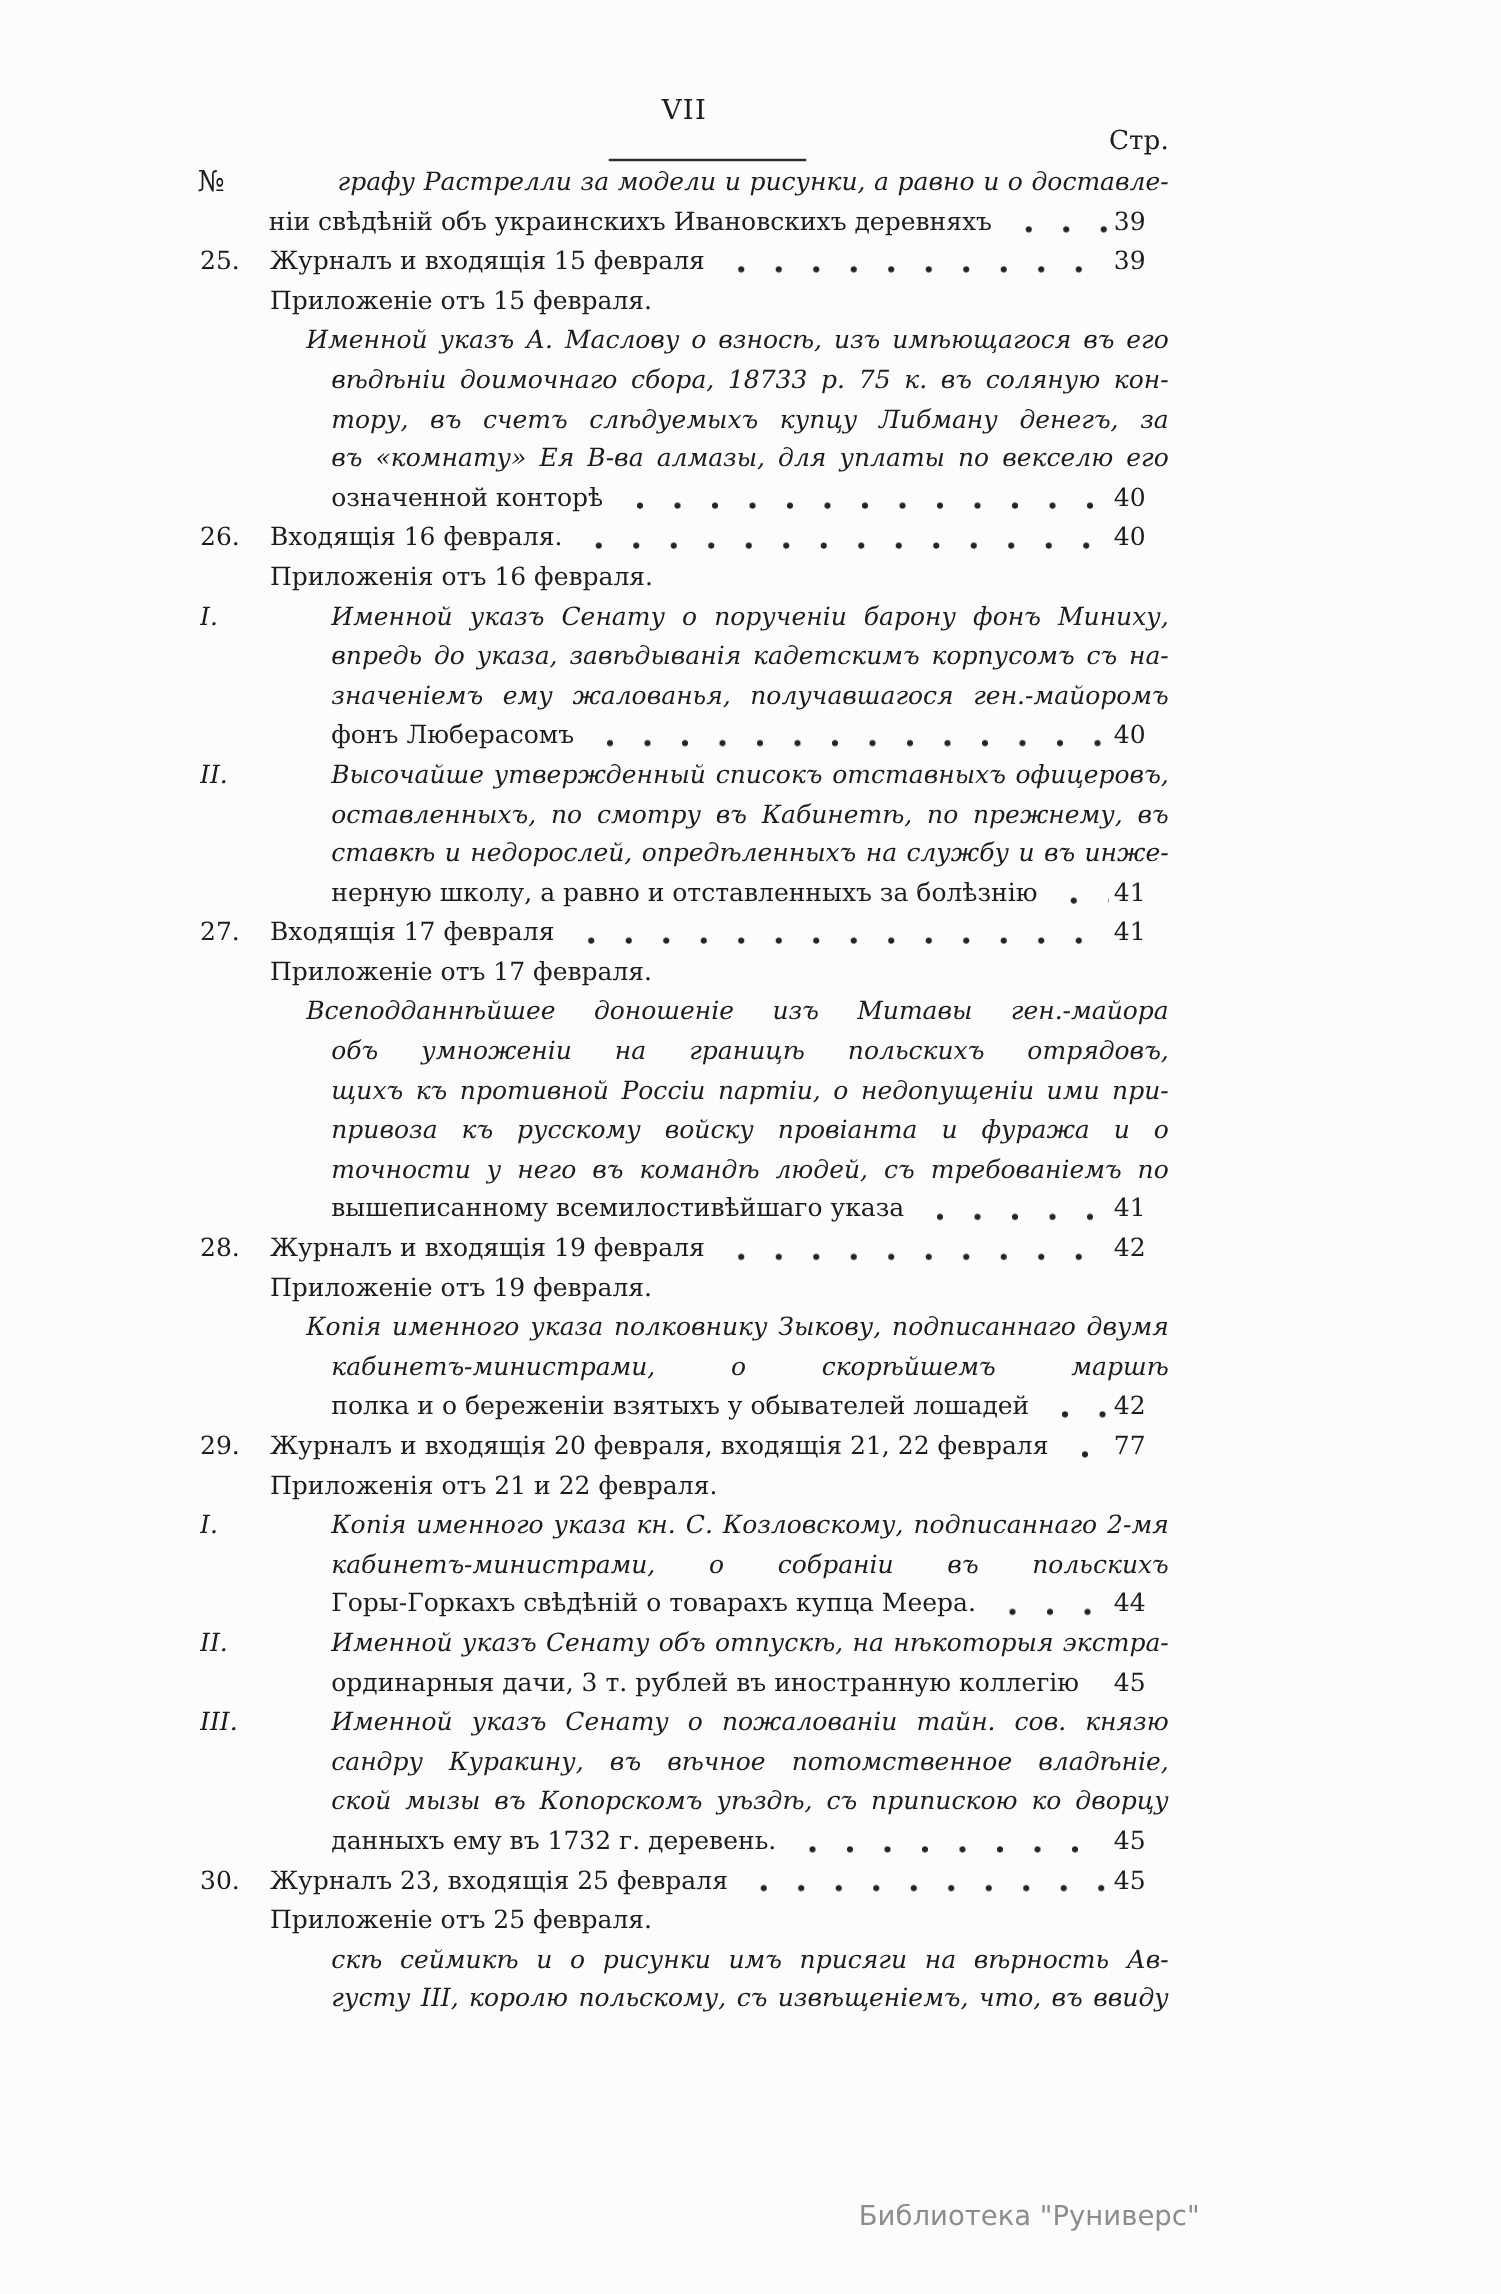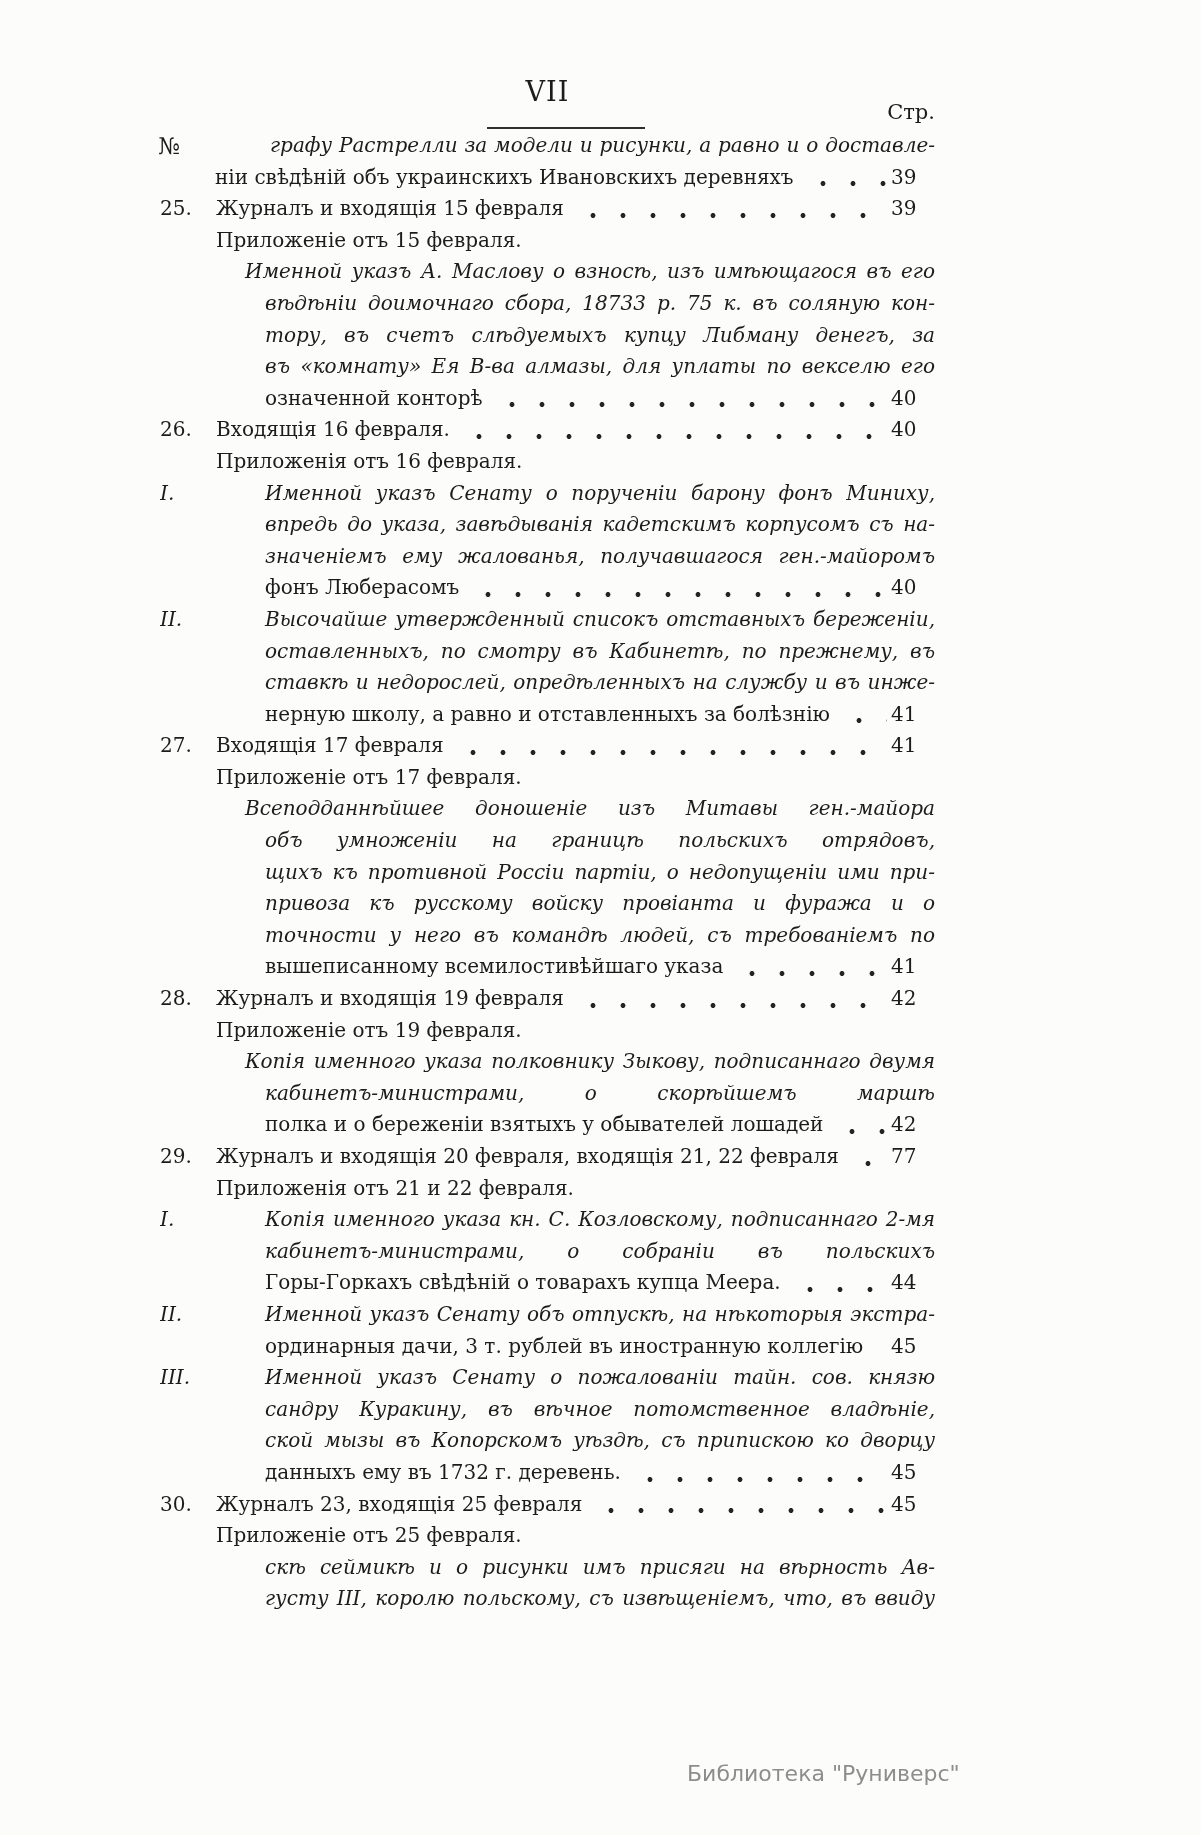--- a/index.html
+++ b/index.html
@@ -4,21 +4,21 @@
 <style>
   html,body{margin:0;padding:0;}
   .screen{
     position:relative; width:1201px; height:1835px;
     background:#fcfcfa; overflow:hidden;
     font-family:"DejaVu Serif","Liberation Serif",serif;
     color:#1c1c1c;
   }
   .page-roman{
     position:absolute; left:160px; top:76px; width:775px;
-    text-align:center; font-size:27px; letter-spacing:1px;
+    text-align:center; font-size:22px; letter-spacing:1px;
   }
   .head-rule{
     position:absolute; left:487px; top:127px; width:158px; height:2px;
     background:#2e2e2e;
   }
   .col-num-label{ position:absolute; left:158px; top:133px; font-size:23px; }
   .col-page-label{ position:absolute; right:266px; top:100px; font-size:21px; }
 
   .page-body{ position:absolute; left:160px; top:130px; width:775px; }
   .row{ font-size:20px; line-height:31.6px; height:31.6px; white-space:nowrap; }
@@ -87,21 +87,21 @@
       </div>
     <div class="row applabel"><span class="txt">Приложенія отъ 16 февраля.</span></div>
     <div class="row roman just"><span class="rn">I.</span><span class="txt">Именной указъ Сенату о порученіи барону фонъ Миниху,</span></div>
     <div class="row subcont just"><span class="txt">впредь до указа, завѣдыванія кадетскимъ корпусомъ съ на-</span></div>
     <div class="row subcont just"><span class="txt">значеніемъ ему жалованья, получавшагося ген.-майоромъ</span></div>
     <div class="row subcont flexrow">
         <span class="txt">фонъ Люберасомъ</span>
         <span class="dots"></span>
         <span class="pg">40</span>
       </div>
-    <div class="row roman just"><span class="rn">II.</span><span class="txt">Высочайше утвержденный списокъ отставныхъ береженіи,</span></div>
+    <div class="row roman just"><span class="rn">II.</span><span class="txt">Высочайше утвержденный списокъ отставныхъ офицеровъ,</span></div>
     <div class="row subcont just"><span class="txt">оставленныхъ, по смотру въ Кабинетѣ, по прежнему, въ от-</span></div>
     <div class="row subcont just"><span class="txt">ставкѣ и недорослей, опредѣленныхъ на службу и въ инже-</span></div>
     <div class="row subcont flexrow">
         <span class="txt">нерную школу, а равно и отставленныхъ за болѣзнію</span>
         <span class="dots"></span>
         <span class="pg">41</span>
       </div>
     <div class="row entry flexrow">
         <span class="num">27.</span>
         <span class="txt">Входящія 17 февраля</span>

